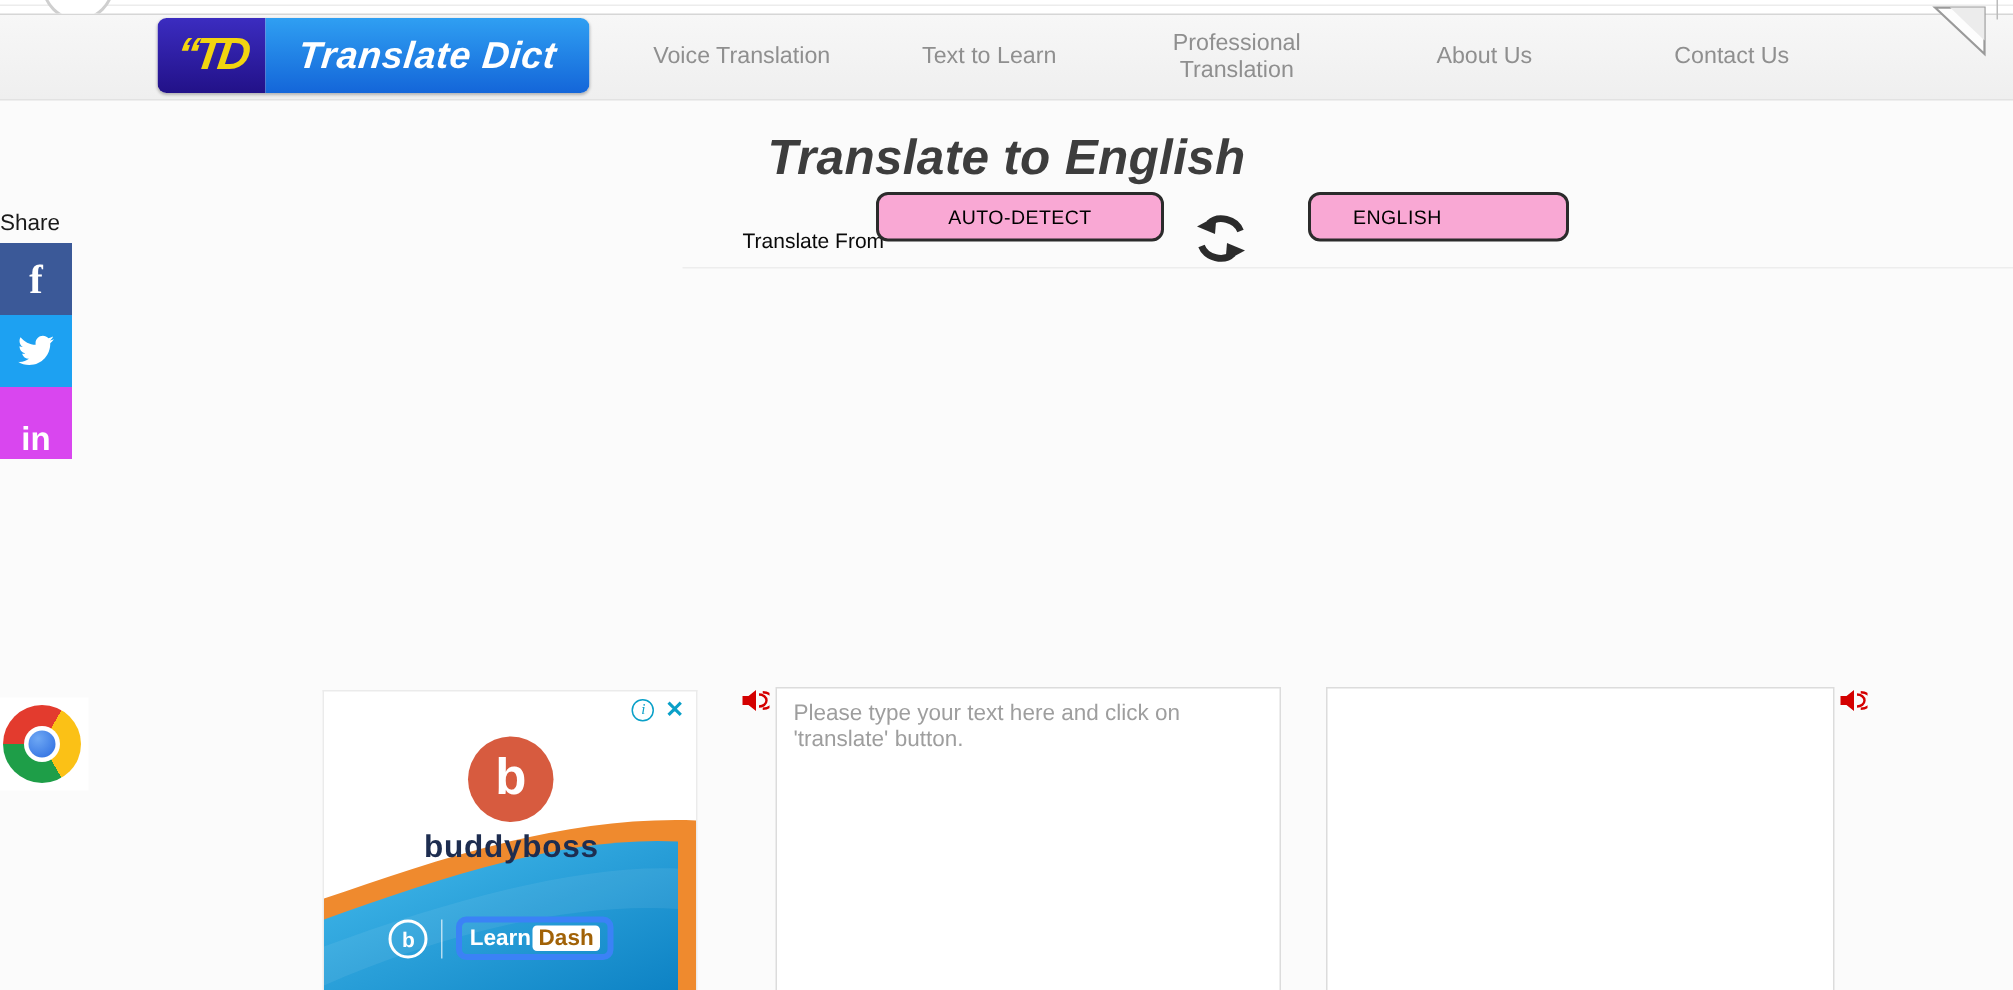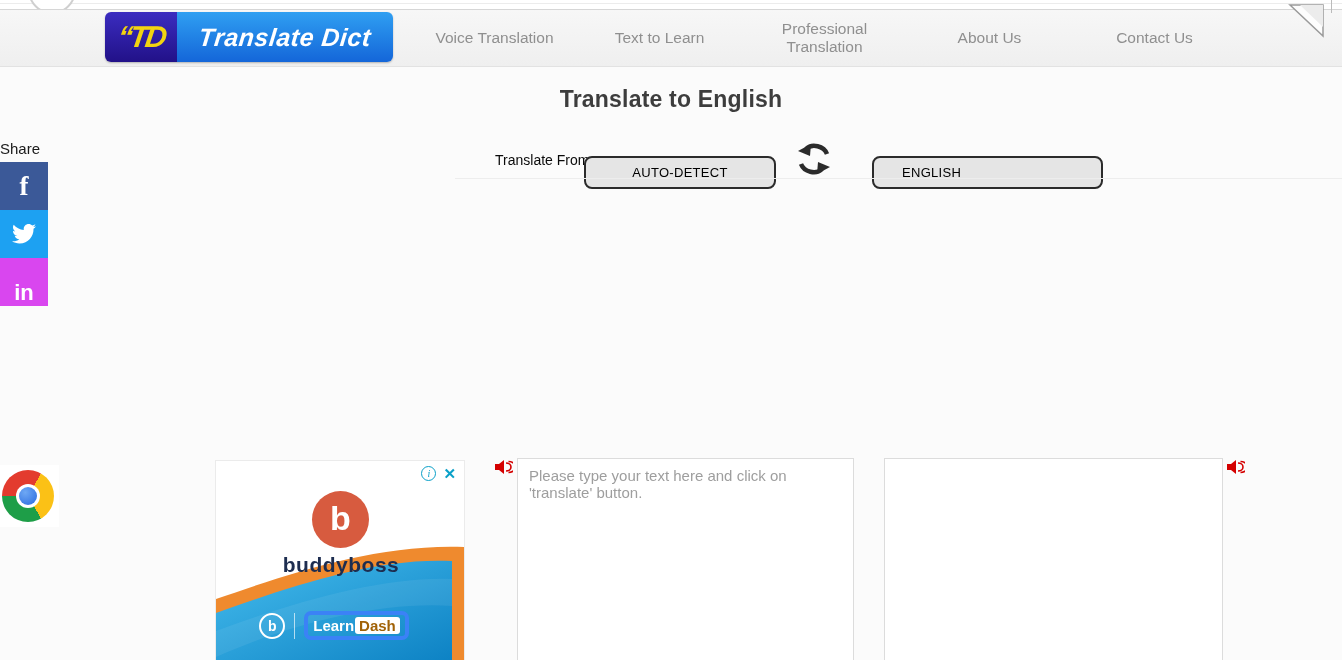--- a/index.html
+++ b/index.html
@@ -26,29 +26,29 @@
                  transform:skewX(-8deg);letter-spacing:-3px;line-height:1;}
   .logo-right{height:50px;background:linear-gradient(180deg,#2f9ff2,#1466d9);
               display:flex;align-items:center;padding:0 22px;}
   .logo-name{color:#fff;font-style:italic;font-weight:bold;font-size:25px;letter-spacing:0.5px;
              transform:skewX(-6deg);white-space:nowrap;}
   .nav-items{position:absolute;left:412px;top:0;height:56px;display:flex;align-items:center;}
   .nav-item{width:165px;text-align:center;color:#8f8f8f;font-size:15.5px;cursor:pointer;}
 
   
   .page-title{position:absolute;left:0;top:86px;width:1342px;text-align:center;
-              font-size:23px;font-weight:bold;color:#3d3d3d;letter-spacing:0.2px;}
+              font-size:33px;font-weight:bold;color:#3d3d3d;letter-spacing:0.2px;font-style:italic;}
 
   
   .tf-label{position:absolute;left:495px;top:152px;font-size:14px;color:#0a0a0a;}
-  .lang-box{position:absolute;top:156px;height:33px;background:#e5e5e5;border:2px solid #2b2b2b;
+  .lang-box{position:absolute;top:128px;height:33px;background:#f9a8d4;border:2px solid #2b2b2b;
             border-radius:8px;box-sizing:border-box;font-size:13px;color:#000;
             display:flex;align-items:center;cursor:pointer;letter-spacing:0.3px;}
   .lang-src{left:584px;width:192px;justify-content:center;}
-  .lang-dst{left:872px;width:231px;padding-left:28px;}
+  .lang-dst{left:872px;width:174px;padding-left:28px;}
   .swap-btn{position:absolute;left:796px;top:140px;width:36px;height:38px;cursor:pointer;}
   .translate-btn{position:absolute;left:1105px;top:146px;width:217px;height:30px;
                  background:#1d8ceb;border:none;border-radius:4px;color:#cfe8fd;
                  font-size:15px;letter-spacing:0.6px;cursor:pointer;font-family:inherit;}
   .form-divider{position:absolute;left:455px;top:178px;width:887px;height:1px;background:#ededed;}
 
   
   .share-label{position:absolute;left:0;top:140px;font-size:15px;color:#1a1a1a;}
   .share-btn{position:absolute;left:0;width:48px;height:48px;display:flex;align-items:center;
              justify-content:center;cursor:pointer;}

